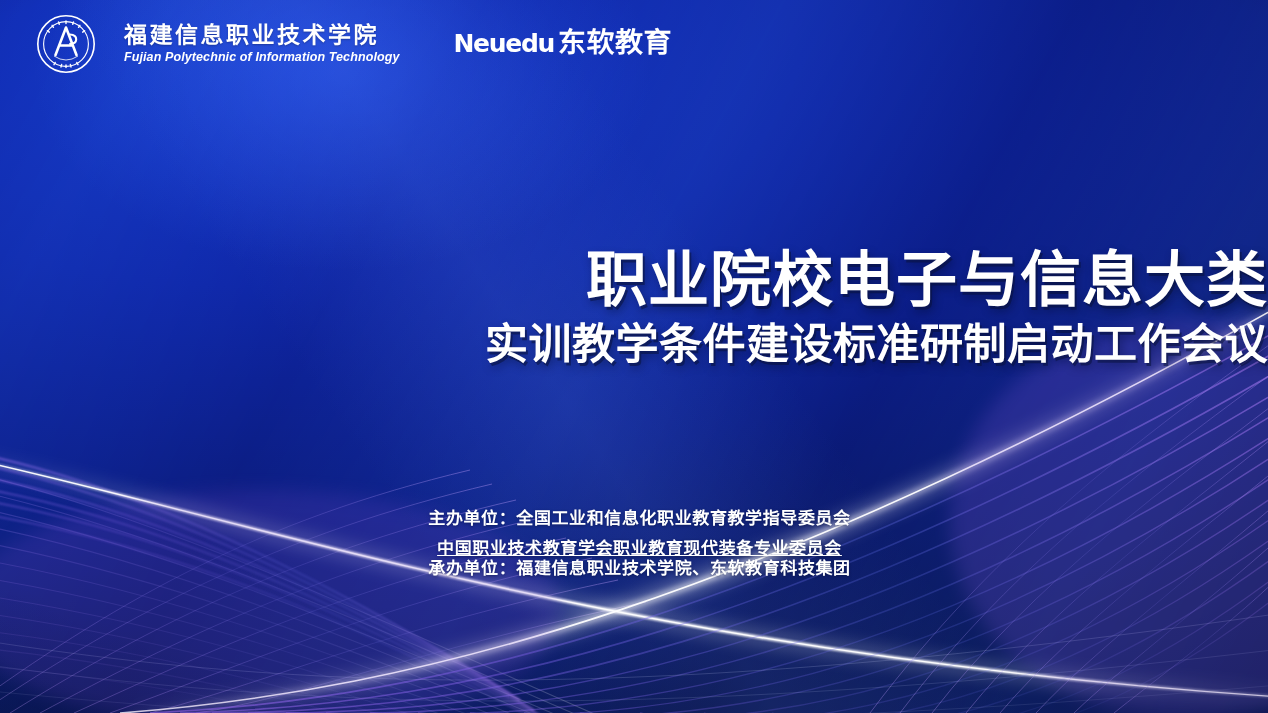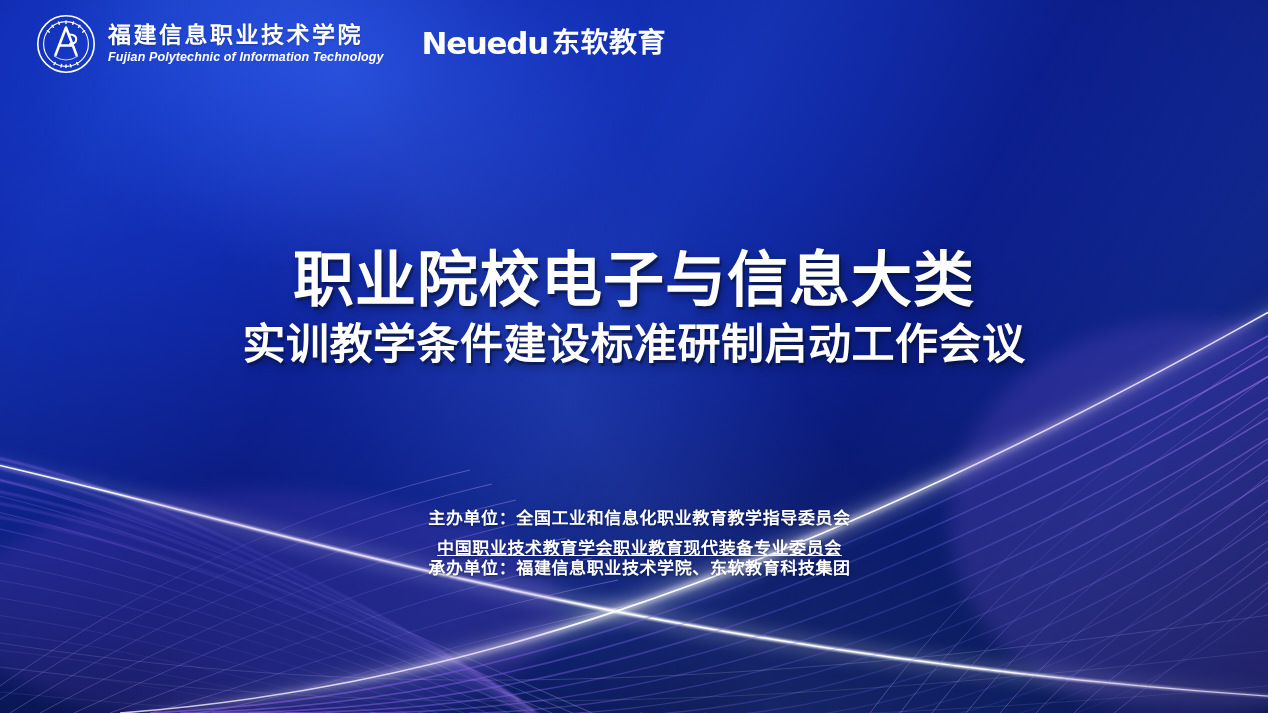--- a/index.html
+++ b/index.html
@@ -48,21 +48,21 @@
     position:absolute; left:-8%; top:-30%; width:70%; height:80%;
     background:radial-gradient(closest-side, rgba(60,110,255,.38), rgba(60,110,255,0) 70%);
   }
 
   
   .art{position:absolute;left:0;top:0;width:1268px;height:713px;}
 
   
   .header{
     position:absolute; left:36px; top:14px;
-    display:flex; align-items:center; gap:0px;
+    display:flex; align-items:center; gap:16px;
     z-index:6;
   }
   .seal{
     width:60px;height:60px;flex:0 0 60px;position:relative;
   }
   .uni{
     margin-left:12px;
     display:flex;flex-direction:column;justify-content:center;
     padding-top:2px;
   }
@@ -74,32 +74,32 @@
   }
   .uni-en{
     color:#fff; font-size:12.5px; font-weight:600; line-height:1.25;
     letter-spacing:.1px; white-space:nowrap; margin-top:2px;font-style:italic;
   }
   .neuedu{
     margin-left:38px; display:flex; align-items:center; gap:4px;
     white-space:nowrap; padding-bottom:2px;
   }
   .neuedu-en{
-    color:#fff; font-size:31px; font-weight:800; letter-spacing:-1.3px;
+    color:#fff; font-size:25px; font-weight:800; letter-spacing:-1.3px;
     line-height:1; font-family:"DejaVu Sans","Liberation Sans",sans-serif;
   }
   .neuedu-cn{
     color:#fff; font-size:28px; font-weight:700; letter-spacing:.5px;
     line-height:1;
   }
 
   
   .titlewrap{
     position:absolute; left:0; right:0; top:246px;
-    text-align:center; z-index:6;
+    text-align:right; z-index:6;
   }
   .title-line{
     color:#ffffff;
     font-weight:900;
     line-height:1.14;
     letter-spacing:1px;
     white-space:nowrap;
     text-shadow:
       2px 3px 0 rgba(9,18,60,.55),
       3px 5px 10px rgba(5,12,45,.45);

